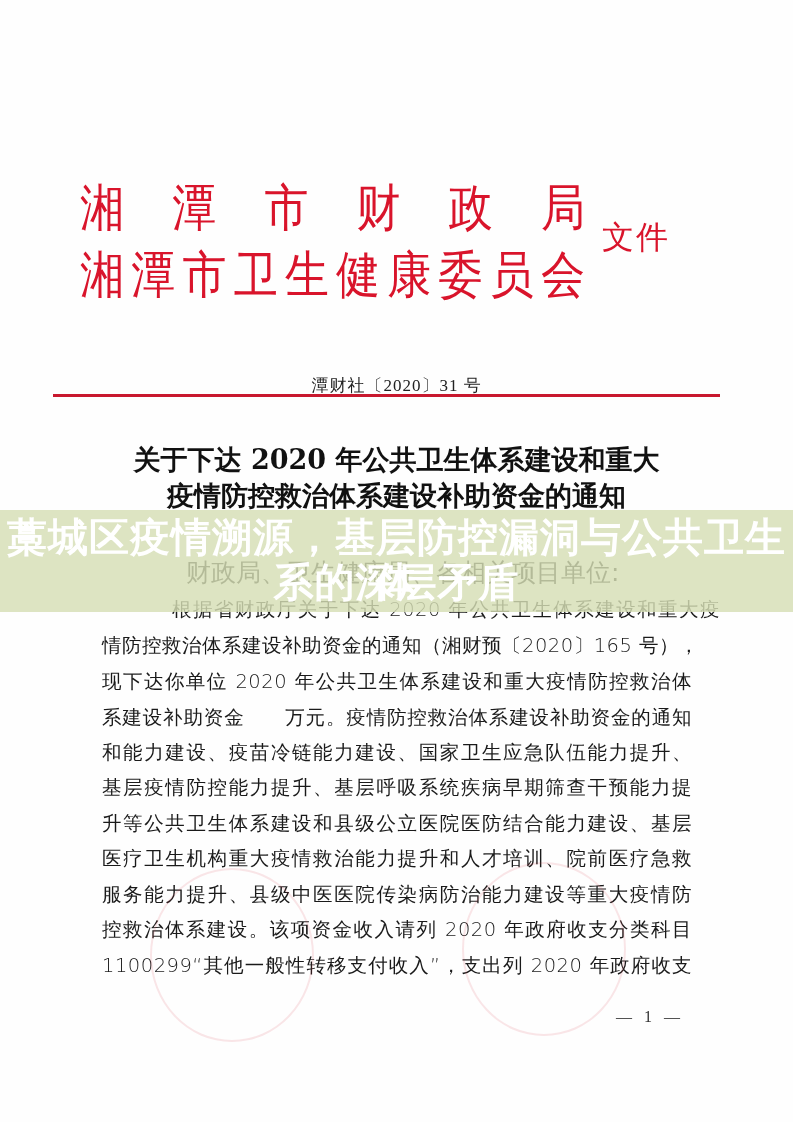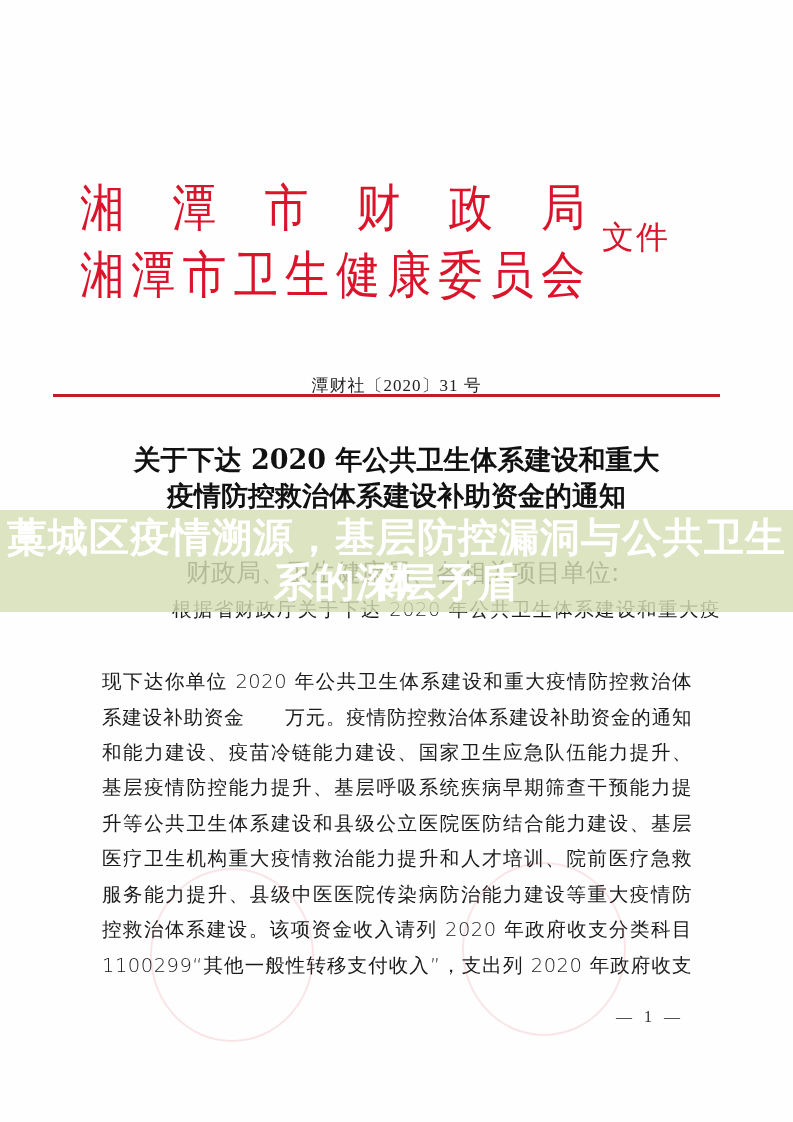--- a/index.html
+++ b/index.html
@@ -77,20 +77,21 @@
 
   <div id="doc-number">潭财社〔2020〕31 号</div>
   <div id="red-rule"></div>
 
   <div id="title1" class="title-line">关于下达 2020 年公共卫生体系建设和重大</div>
   <div id="title2" class="title-line">疫情防控救治体系建设补助资金的通知</div>
 
   <div id="salutation">财政局、卫生健康局、各相关项目单位:</div>
 
   <div class="body-line indent" style="top:596px">根据省财政厅关于下达 2020 年公共卫生体系建设和重大疫</div>
+  <div class="body-line" style="top:632px">情防控救治体系建设补助资金的通知（湘财预〔2020〕165 号），</div>
   <div class="body-line" style="top:668px">现下达你单位 2020 年公共卫生体系建设和重大疫情防控救治体</div>
   <div class="body-line" style="top:704px">系建设补助资金　　万元。疫情防控救治体系建设补助资金的通知</div>
   <div class="body-line" style="top:739px">和能力建设、疫苗冷链能力建设、国家卫生应急队伍能力提升、</div>
   <div class="body-line" style="top:774px">基层疫情防控能力提升、基层呼吸系统疾病早期筛查干预能力提</div>
   <div class="body-line" style="top:810px">升等公共卫生体系建设和县级公立医院医防结合能力建设、基层</div>
   <div class="body-line" style="top:881px">服务能力提升、县级中医医院传染病防治能力建设等重大疫情防</div>
   <div class="body-line" style="top:845px">医疗卫生机构重大疫情救治能力提升和人才培训、院前医疗急救</div>
   <div class="body-line" style="top:916px">控救治体系建设。该项资金收入请列 2020 年政府收支分类科目</div>
   <div class="body-line" style="top:952px">1100299“其他一般性转移支付收入”，支出列 2020 年政府收支</div>
 

